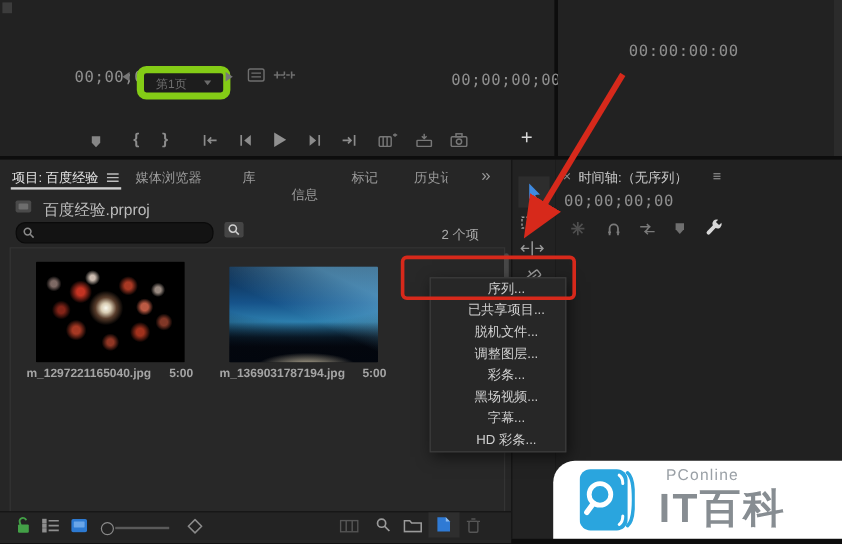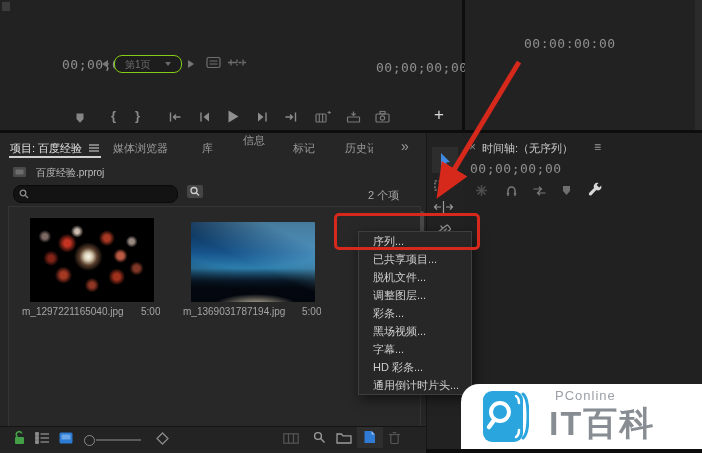--- a/index.html
+++ b/index.html
@@ -8,24 +8,24 @@
        -webkit-font-smoothing:antialiased;}
   .abs{position:absolute;}
   .panel{position:absolute;background:#222;}
   .tc{font-family:"DejaVu Sans Mono","Liberation Mono",monospace;font-size:13px;color:#8f8f8f;letter-spacing:.5px;}
   .icon{display:inline-block;line-height:0;}
   .tabbar-label{font-size:11px;color:#9b9b9b;white-space:nowrap;}
   .tab-active{color:#e4e4e4;}
   .menu{background:#272727;border:1px solid #3e3e3e;box-shadow:2px 4px 12px rgba(0,0,0,.55);}
   .menu-item{height:18px;line-height:18px;padding-left:14px;font-size:11px;color:#cfcfcf;white-space:nowrap;}
   .thumb{position:absolute;border-radius:1px;}
-  .thumb-label{position:absolute;font-size:10px;color:#a5a5a5;white-space:nowrap;overflow:hidden;}
+  .thumb-label{position:absolute;font-size:10px;color:#a5a5a5;white-space:nowrap;overflow:hidden;font-weight:bold;}
   .searchbox{position:absolute;background:#131313;border:1px solid #0a0a0a;border-radius:8px;}
   .searchbox input{position:absolute;left:18px;top:0;width:135px;height:14px;background:transparent;border:none;outline:none;color:#ccc;font-size:11px;}
-  .pill{position:absolute;background:#1d1d1d;border-radius:8px;border:1px solid #84cc16;}
+  .pill{position:absolute;background:#1d1d1d;border-radius:8px;border:6px solid #84cc16;}
   .caret-down{width:0;height:0;border-left:3px solid transparent;border-right:3px solid transparent;border-top:4px solid #6a6a6a;}
   .tri-l{width:0;height:0;border-top:4px solid transparent;border-bottom:4px solid transparent;border-right:6px solid #777;}
   .tri-r{width:0;height:0;border-top:4px solid transparent;border-bottom:4px solid transparent;border-left:6px solid #777;}
   .wm-brand{font-size:13px;color:#9aa0a6;letter-spacing:1px;}
   .wm-title{font-size:34px;font-weight:700;color:#878d92;letter-spacing:2px;}
   .fireworks{background-color:#000;background-image:
     radial-gradient(circle at 47% 46%, rgba(255,255,245,.98) 0, rgba(255,240,210,.85) 5%, rgba(255,175,125,.35) 11%, transparent 18%),
     radial-gradient(circle at 30% 30%, rgba(230,60,40,.85) 0 3%, transparent 9%),
     radial-gradient(circle at 62% 24%, rgba(240,80,50,.7) 0 3%, transparent 8%),
     radial-gradient(circle at 73% 45%, rgba(250,120,90,.75) 0 3%, transparent 7%),
@@ -149,32 +149,32 @@
     <span class="abs icon" style="left:89px;top:11px;">
       <svg width="10" height="8" viewBox="0 0 10 8" stroke="#bdbdbd" stroke-width="1.2">
           <line x1="0" y1="1" x2="10" y2="1"></line>
           <line x1="0" y1="4" x2="10" y2="4"></line>
           <line x1="0" y1="7" x2="10" y2="7"></line>
         </svg>
     </span>
     <div class="abs" style="left:9px;top:23px;width:92px;height:2px;background:#cfcfcf;"></div>
     <div class="abs tabbar-label" style="left:113px;top:8px;">媒体浏览器</div>
     <div class="abs tabbar-label" style="left:202px;top:8px;">库</div>
-    <div class="abs tabbar-label" style="left:243px;top:0;">信息</div>
+    <div class="abs tabbar-label" style="left:243px;top:22px;">信息</div>
     <div class="abs tabbar-label" style="left:293px;top:8px;">标记</div>
     <div class="abs tabbar-label" style="left:345px;top:8px;width:28px;overflow:hidden;">历史记</div>
     <div class="abs" style="left:401px;top:5px;font-size:14px;color:#9b9b9b;">»</div>
 
     <span class="abs icon" style="left:12px;top:33px;">
       <svg width="15" height="12" viewBox="0 0 15 12">
           <rect x="1" y="1" width="13" height="10" rx="1.5" fill="#4a4a4a"></rect>
           <rect x="3.5" y="3.5" width="8" height="5" rx="1" fill="#6d6d6d"></rect>
         </svg>
     </span>
-    <div class="abs" style="left:36px;top:33px;font-size:10px;color:#bdbdbd;">百度经验.prproj</div>
+    <div class="abs" style="left:36px;top:33px;font-size:13px;color:#bdbdbd;">百度经验.prproj</div>
 
     <div class="searchbox" style="left:13px;top:52px;width:163px;height:16px;">
       <span class="abs icon" style="left:5px;top:3px;">
         <svg width="10" height="10" viewBox="0 0 10 10" stroke="#8a8a8a" stroke-width="1.3" fill="none">
             <circle cx="4" cy="4" r="2.8"></circle>
             <line x1="6.2" y1="6.2" x2="9" y2="9"></line>
           </svg>
       </span>
       <input style="">
     </div>
@@ -326,30 +326,29 @@
           <path d="M2 1 h7 v5 l-3.5 4 -3.5 -4 z" fill="#6f6f6f"></path>
         </svg>
     </span>
     <span class="abs icon" style="left:124px;top:49px;">
       <svg width="16" height="16" viewBox="0 0 16 16">
           <path d="M14.2 3.6 a3.6 3.6 0 0 1 -4.9 4.5 L4.6 13.0 a1.6 1.6 0 0 1 -2.3 -2.3 L7.0 6.0 a3.6 3.6 0 0 1 4.5 -4.9 L9.6 3.0 l2.6 2.6 z" fill="#d8d8d8"></path>
         </svg>
     </span>
   </div>
 
-  <div class="menu abs" style="left:358px;top:231px;width:112px;z-index:30;">
+  <div class="menu abs" style="left:358px;top:231px;width:112px;z-index:30;text-align:center;">
     <div class="menu-item">序列...</div>
     <div class="menu-item">已共享项目...</div>
     <div class="menu-item">脱机文件...</div>
     <div class="menu-item">调整图层...</div>
     <div class="menu-item">彩条...</div>
     <div class="menu-item">黑场视频...</div>
     <div class="menu-item">字幕...</div>
     <div class="menu-item">HD 彩条...</div>
-    <div class="menu-item">通用倒计时片头...</div>
   </div>
 
   <div class="abs" style="left:334px;top:213px;width:140px;height:31px;border:3px solid #d7291b;border-radius:5px;z-index:40;pointer-events:none;"></div>
   <svg class="abs" style="left:0;top:0;z-index:41;pointer-events:none;" width="702" height="453" viewBox="0 0 702 453">
     <defs>
       <marker id="ah" markerWidth="7" markerHeight="7" refX="4.5" refY="3" orient="auto">
         <path d="M0 0 L7 3 L0 6 Z" fill="#d7291b"></path>
       </marker>
     </defs>
     <line x1="519" y1="62" x2="443" y2="188" stroke="#d7291b" stroke-width="5" marker-end="url(#ah)"></line>

